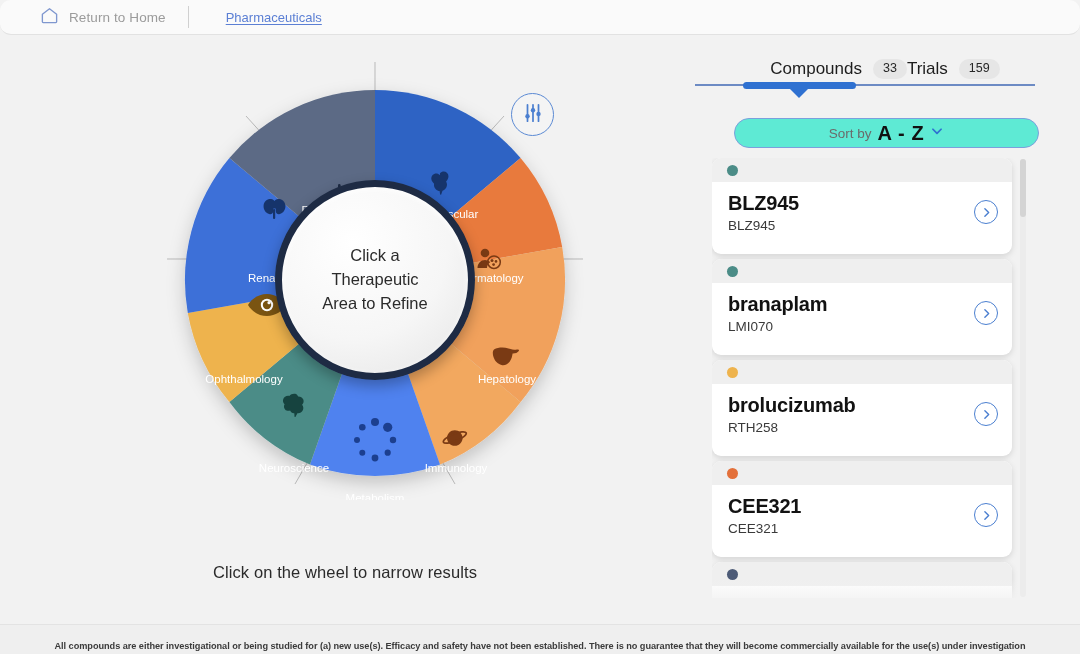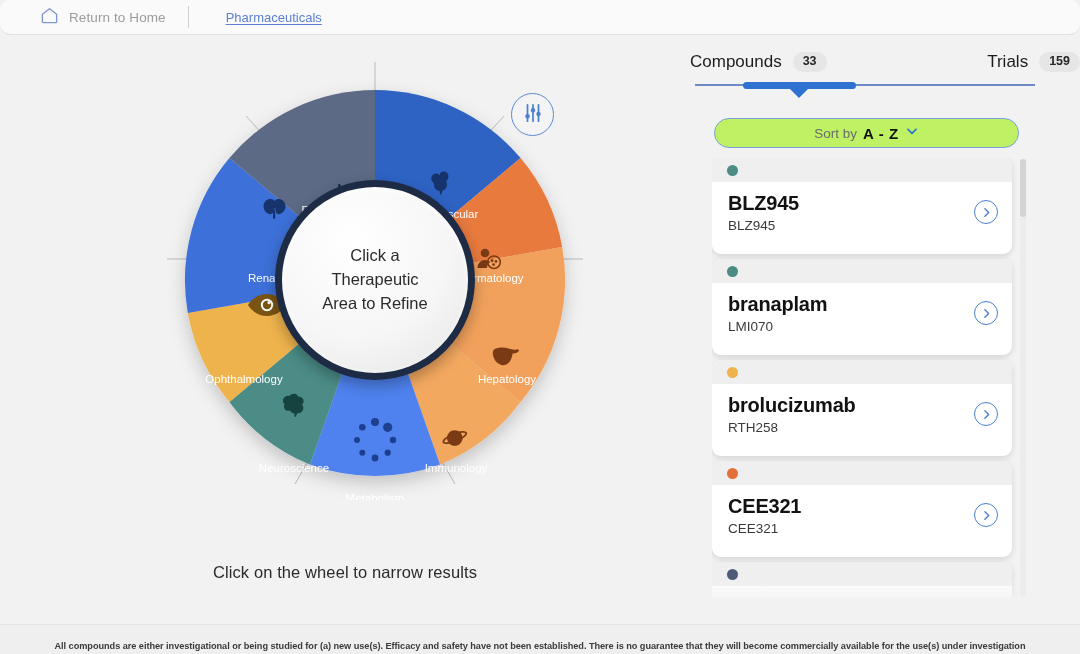--- a/index.html
+++ b/index.html
@@ -127,41 +127,41 @@
 
   
   #right-panel {
     position: absolute;
     left: 690px; top: 0;
     width: 390px; height: 574px;
   }
 
   #tabs {
     position: absolute;
-    left: 0; top: 17px;
+    left: 0; top: 24px;
     width: 390px;
     display: flex;
     align-items: center;
-    justify-content: space-between;
+    justify-content: center;
   }
   .tab {
     display: flex;
     align-items: center;
     gap: 11px;
     cursor: pointer;
   }
   .tab .tab-label {
     font-size: 17px;
     color: #1d1d1d;
   }
   .tab .tab-count {
     background: #e6e6e6;
     color: #272727;
     font-size: 12.5px;
-    font-weight: bold;
+    font-weight: normal;
     border-radius: 11px;
     padding: 3px 10px 4px;
     line-height: 1;
   }
 
   #tab-rail {
     position: absolute;
     left: 5px; top: 49px;
     width: 340px; height: 2px;
     background: #6d8bc4;
@@ -177,33 +177,33 @@
     position: absolute;
     left: 95px; top: 4.5px;
     width: 0; height: 0;
     border-left: 9px solid transparent;
     border-right: 9px solid transparent;
     border-top: 9px solid #2f71d1;
   }
 
   #sort-btn {
     position: absolute;
-    left: 24px; top: 83px;
+    left: 44px; top: 83px;
     width: 305px; height: 30px;
     border: 1.3px solid #7ba0dd;
     border-radius: 16px;
-    background: #bef264;
+    background: #5eead4;
     display: flex;
     align-items: center;
     justify-content: center;
     gap: 6px;
     cursor: pointer;
   }
   #sort-btn .sort-prefix { font-size: 13.5px; color: #6b6b6b; }
-  #sort-btn .sort-value  { font-size: 15px; color: #111; font-weight: bold; letter-spacing: .6px; }
+  #sort-btn .sort-value  { font-size: 20px; color: #111; font-weight: bold; letter-spacing: .6px; }
 
   #list-viewport {
     position: absolute;
     left: 22px; top: 123px;
     width: 312px; height: 440px;
     overflow: hidden;
   }
   .card {
     position: relative;
     width: 300px;

